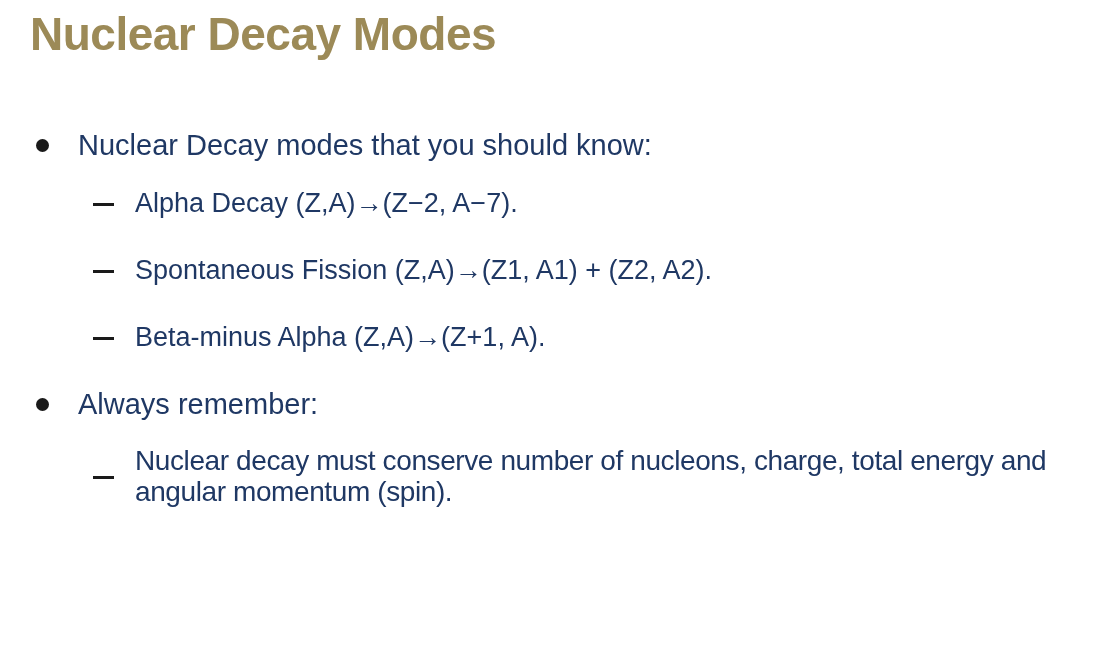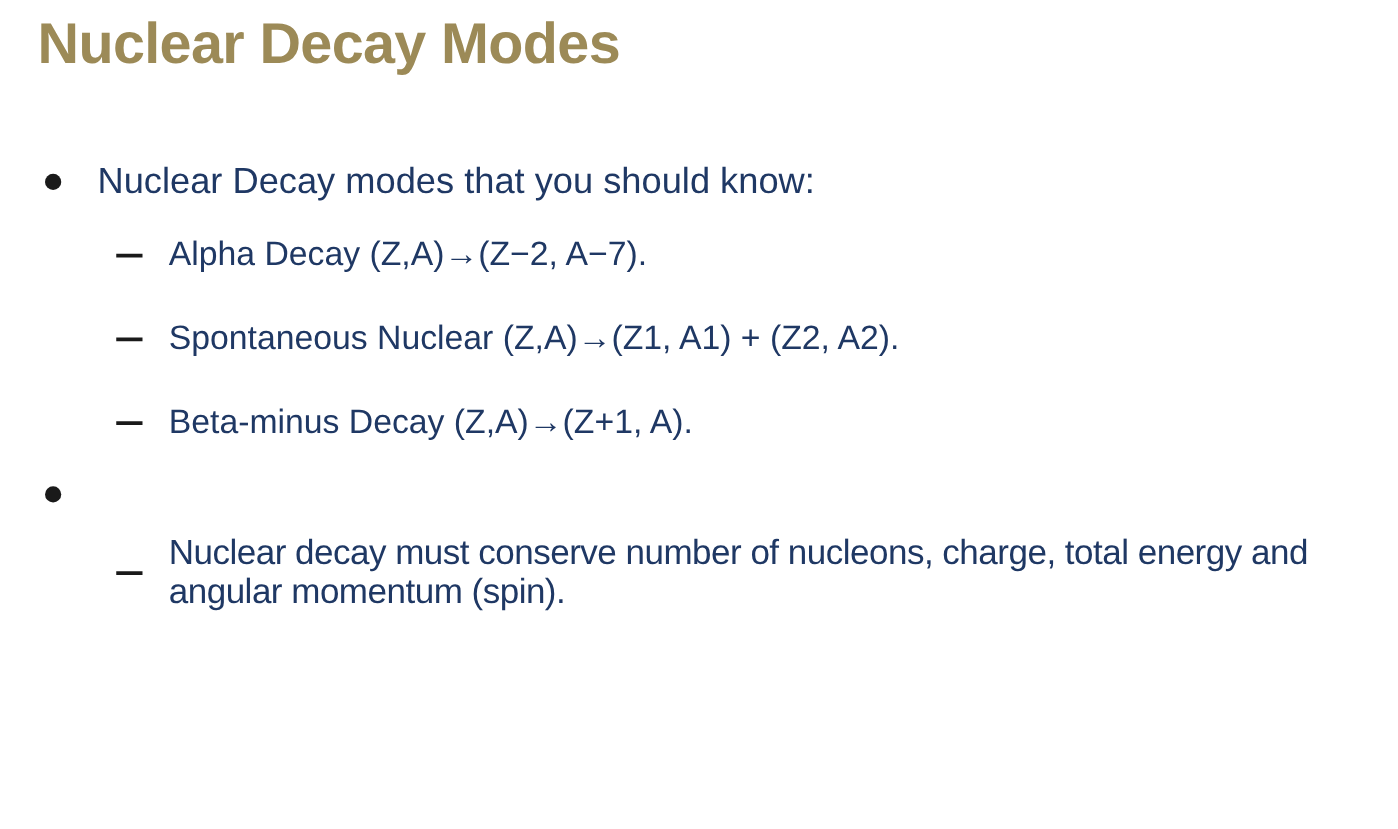--- a/index.html
+++ b/index.html
@@ -98,32 +98,33 @@
       <span class="l1-text">Nuclear Decay modes that you should know:</span>
     </div>
 
     <div class="l2-row first-sub">
       <span class="dash"></span>
       <span class="l2-text">Alpha Decay (Z,A)→(Z−2, A−7).</span>
     </div>
 
     <div class="l2-row">
       <span class="dash"></span>
-      <span class="l2-text">Spontaneous Nuclear (Z,A)→(Z1, A1) + (Z2, A2).</span>
+      <span class="l2-text">Spontaneous Fission (Z,A)→(Z1, A1) + (Z2, A2).</span>
     </div>
 
     <div class="l2-row">
       <span class="dash"></span>
-      <span class="l2-text">Beta-minus Decay (Z,A)→(Z+1, A).</span>
+      <span class="l2-text">Beta-minus Alpha (Z,A)→(Z+1, A).</span>
     </div>
 
 
 
     <div class="l1-row">
       <span class="dot"></span>
+      <span class="l1-text">Always remember:</span>
     </div>
 
     <div class="l2-row first-sub wrap">
       <span class="dash"></span>
       <span class="l2-text">Nuclear decay must conserve number of nucleons, charge, total energy and angular momentum (spin).</span>
     </div>
 
   </div>
 </div>
 

